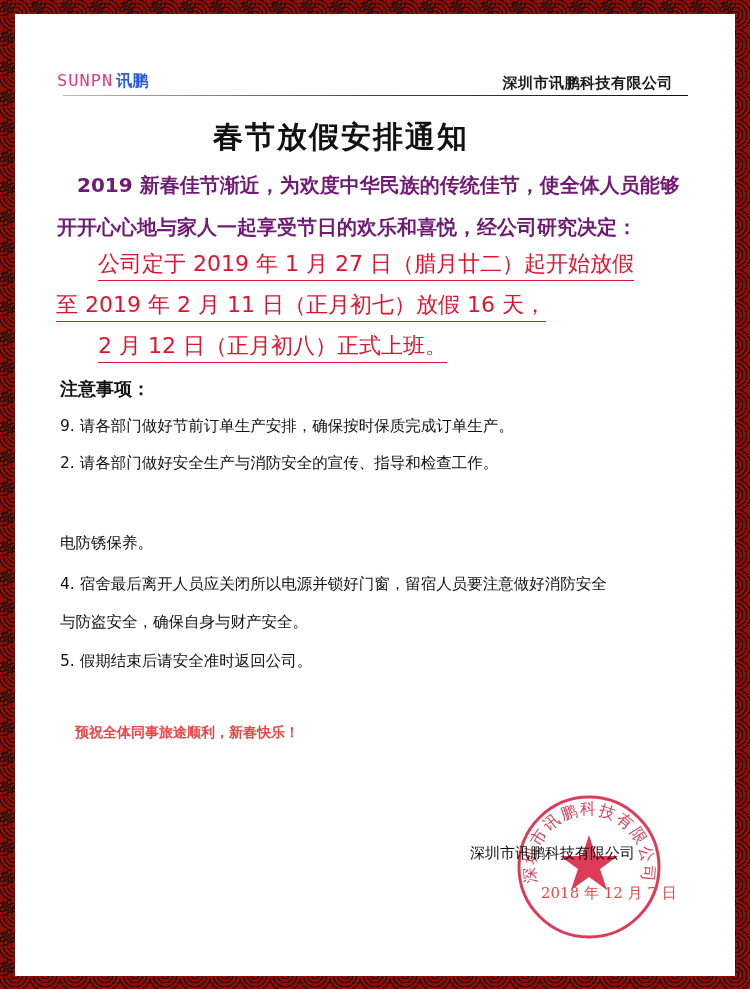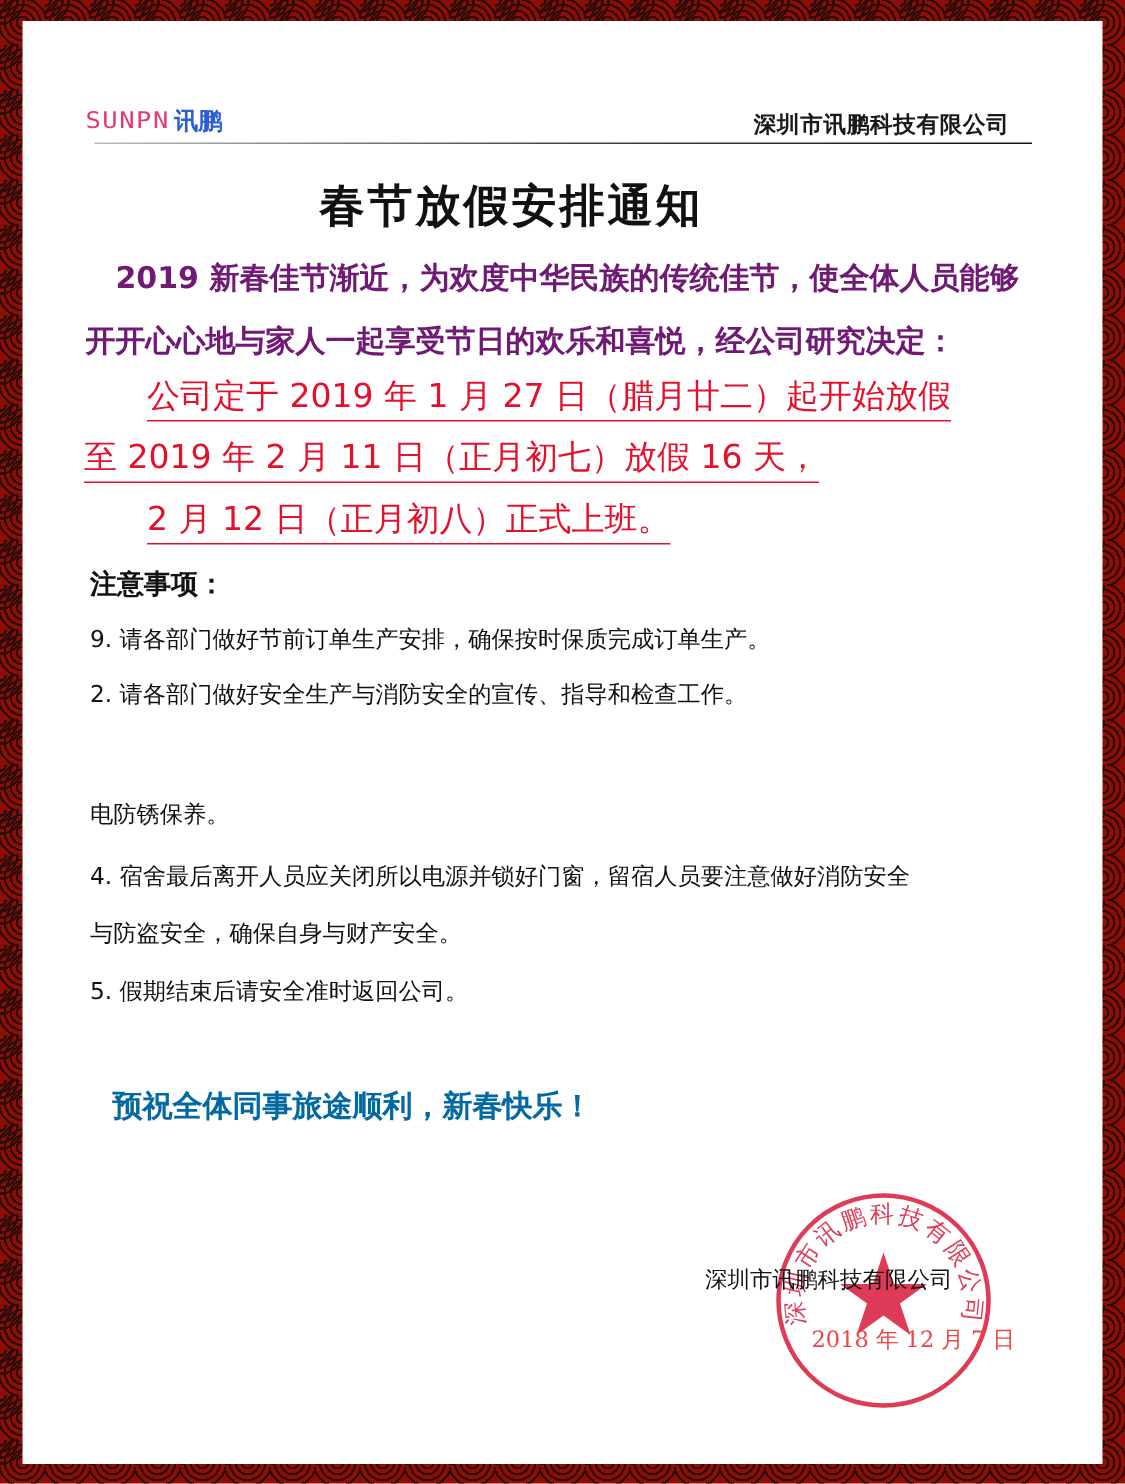--- a/index.html
+++ b/index.html
@@ -49,21 +49,21 @@
   .red.l1 { left:83px; top:235px; }
   .red.l2 { left:41px; top:276px; }
   .red.l3 { left:83px; top:317px; }
   .notes-title {
     position:absolute; left:45px; top:363px; font-size:18px; font-weight:bold; color:#111;
   }
   .note {
     position:absolute; left:45px; font-size:15.5px; color:#111; white-space:nowrap;
   }
   .closing {
-    position:absolute; left:60px; top:710px; font-size:20px; font-weight:bold; color:#0369a1;
+    position:absolute; left:60px; top:710px; font-size:14px; font-weight:bold; color:#ef4444;
   }
   .sign-company {
     position:absolute; left:455px; top:830px; font-family:"DejaVu Serif", serif; font-size:15px; color:#111; white-space:nowrap;
   }
   .sign-date {
     position:absolute; left:526px; top:870px; font-family:"DejaVu Serif", serif; font-size:15px; color:#ef4444; white-space:nowrap;
   }
   .seal {
     position:absolute; left:500px; top:779px; width:148px; height:148px; opacity:0.85;
   }

